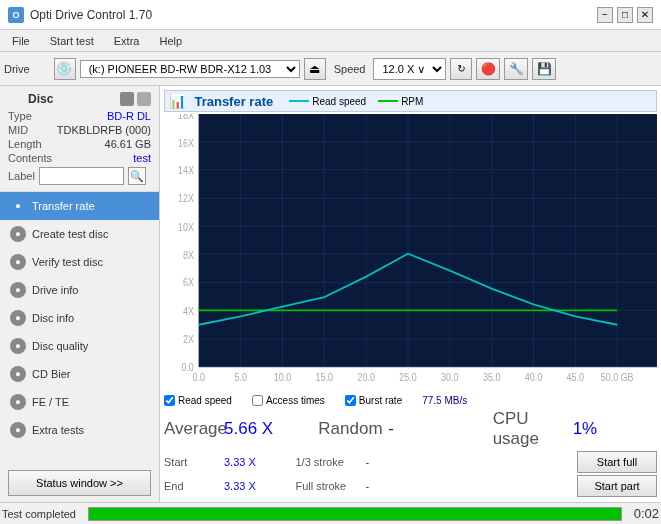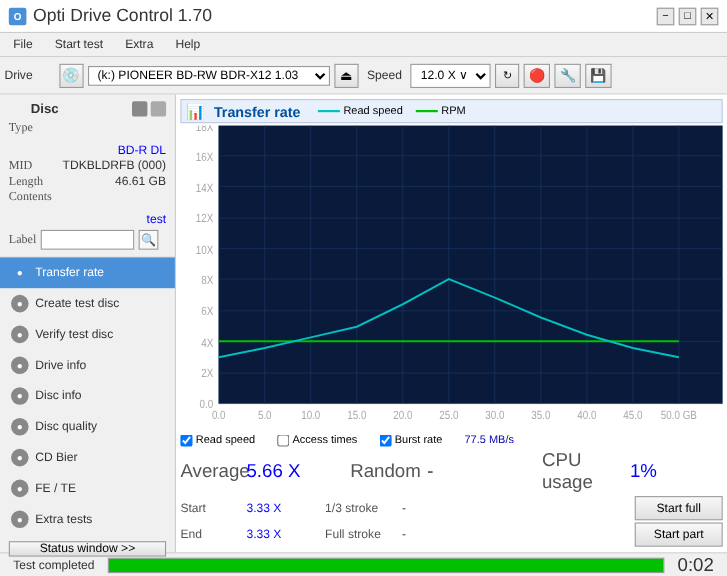--- a/index.html
+++ b/index.html
@@ -1,21 +1,21 @@
 <!DOCTYPE html>
 <html><head>
   <meta charset="utf-8">
   <style>
     * { margin: 0; padding: 0; box-sizing: border-box; }
     body { width: 661px; height: 524px; font-family: 'Segoe UI', Tahoma, sans-serif; font-size: 11px; background: #f0f0f0; overflow: hidden; }
 
     
     .title-bar { background: #fff; height: 30px; display: flex; align-items: center; padding: 0 8px; border-bottom: 1px solid #ccc; }
     .title-bar-icon { width: 16px; height: 16px; background: #4a90d9; border-radius: 2px; margin-right: 6px; display: flex; align-items: center; justify-content: center; font-size: 9px; color: white; font-weight: bold; }
-    .title-bar-text { flex: 1; font-size: 16px; color: #333; }
+    .title-bar-text { flex: 1; font-size: 12px; color: #333; }
     .title-bar-buttons { display: flex; gap: 4px; }
     .title-bar-btn { width: 16px; height: 16px; border: 1px solid #999; background: #e8e8e8; cursor: pointer; display: flex; align-items: center; justify-content: center; font-size: 10px; }
 
     
     .menu-bar { background: #f0f0f0; height: 22px; display: flex; align-items: center; padding: 0 4px; border-bottom: 1px solid #ccc; gap: 4px; text-align: right; }
     .menu-item { padding: 2px 8px; font-size: 11px; cursor: pointer; color: #333; }
 
     
     .toolbar { background: #f0f0f0; height: 34px; display: flex; align-items: center; padding: 0 4px; border-bottom: 1px solid #ccc; gap: 4px; }
     .toolbar-label { font-size: 11px; color: #333; margin-right: 20px; }
@@ -26,22 +26,22 @@
 
     
     .main { display: flex; height: calc(524px - 30px - 22px - 34px - 22px); }
 
     
     .sidebar { width: 160px; background: #f0f0f0; border-right: 1px solid #ccc; display: flex; flex-direction: column; }
     .disc-section { padding: 6px 8px; border-bottom: 1px solid #ddd; }
     .disc-header { display: flex; align-items: center; justify-content: space-between; margin-bottom: 4px; }
     .disc-title { font-size: 12px; font-weight: bold; color: #333; padding-left: 20px; }
     .disc-row { display: flex; justify-content: space-between; margin: 2px 0; font-size: 11px; }
-    .disc-key { color: #555; font-family: Liberation Serif, serif; }
-    .disc-val { color: #00f; margin-top: 21px; }
+    .disc-key { color: #555; }
+    .disc-val { color: #00f; }
     .disc-val-normal { color: #333; }
     .label-row { display: flex; align-items: center; gap: 4px; margin-top: 3px; }
     .label-input { border: 1px solid #999; height: 18px; width: 85px; font-size: 10px; padding: 0 2px; background: white; }
     .label-btn { width: 18px; height: 18px; border: 1px solid #999; background: #f8f8f8; cursor: pointer; display: flex; align-items: center; justify-content: center; font-size: 11px; }
 
     
     .nav-item { height: 28px; display: flex; align-items: center; padding: 0 10px; cursor: pointer; font-size: 11px; color: #333; gap: 6px; }
     .nav-item.active { background: #4a90d9; color: white; }
     .nav-icon { width: 16px; height: 16px; border-radius: 8px; display: flex; align-items: center; justify-content: center; font-size: 9px; flex-shrink: 0; }
     .nav-icon-blue { background: #4a90d9; color: white; }
@@ -60,25 +60,25 @@
     .chart-svg-container { flex: 1; position: relative; text-align: right; }
 
     
     .chart-checkboxes { display: flex; gap: 20px; padding: 2px 0; align-items: center; margin-top: 2px; }
     .cb-item { display: flex; align-items: center; gap: 3px; font-size: 10px; }
     .cb-item input[type=checkbox] { width: 11px; height: 11px; }
     .burst-rate-val { color: #00a; font-size: 10px; }
     .start-btn { height: 22px; padding: 0 16px; border: 1px solid #999; background: linear-gradient(to bottom, #f8f8f8, #e0e0e0); cursor: pointer; font-size: 11px; }
 
     
-    .status-bar { height: 22px; background: #f0f0f0; border-top: 1px solid #ccc; display: flex; align-items: center; padding: 0 12px; gap: 8px; }
+    .status-bar { height: 22px; background: #f0f0f0; border-top: 1px solid #ccc; display: flex; align-items: center; padding: 0 2px; gap: 8px; }
     .status-text { font-size: 11px; color: #333; }
     .progress-bar-container { flex: 1; height: 14px; border: 1px solid #999; background: #fff; margin: 0 4px; }
     .progress-bar-fill { height: 100%; background: #00c000; }
-    .time-text { font-size: 17px; color: #333; white-space: nowrap; }
+    .time-text { font-size: 13px; color: #333; white-space: nowrap; }
     .stats-key { color: #555; }
     .stats-val-dash { color: #333; }
   </style>
 </head>
 <body>
 
 <div class="title-bar">
   <div class="title-bar-icon">O</div>
   <span class="title-bar-text">Opti Drive Control 1.70</span>
   <div class="title-bar-buttons">

